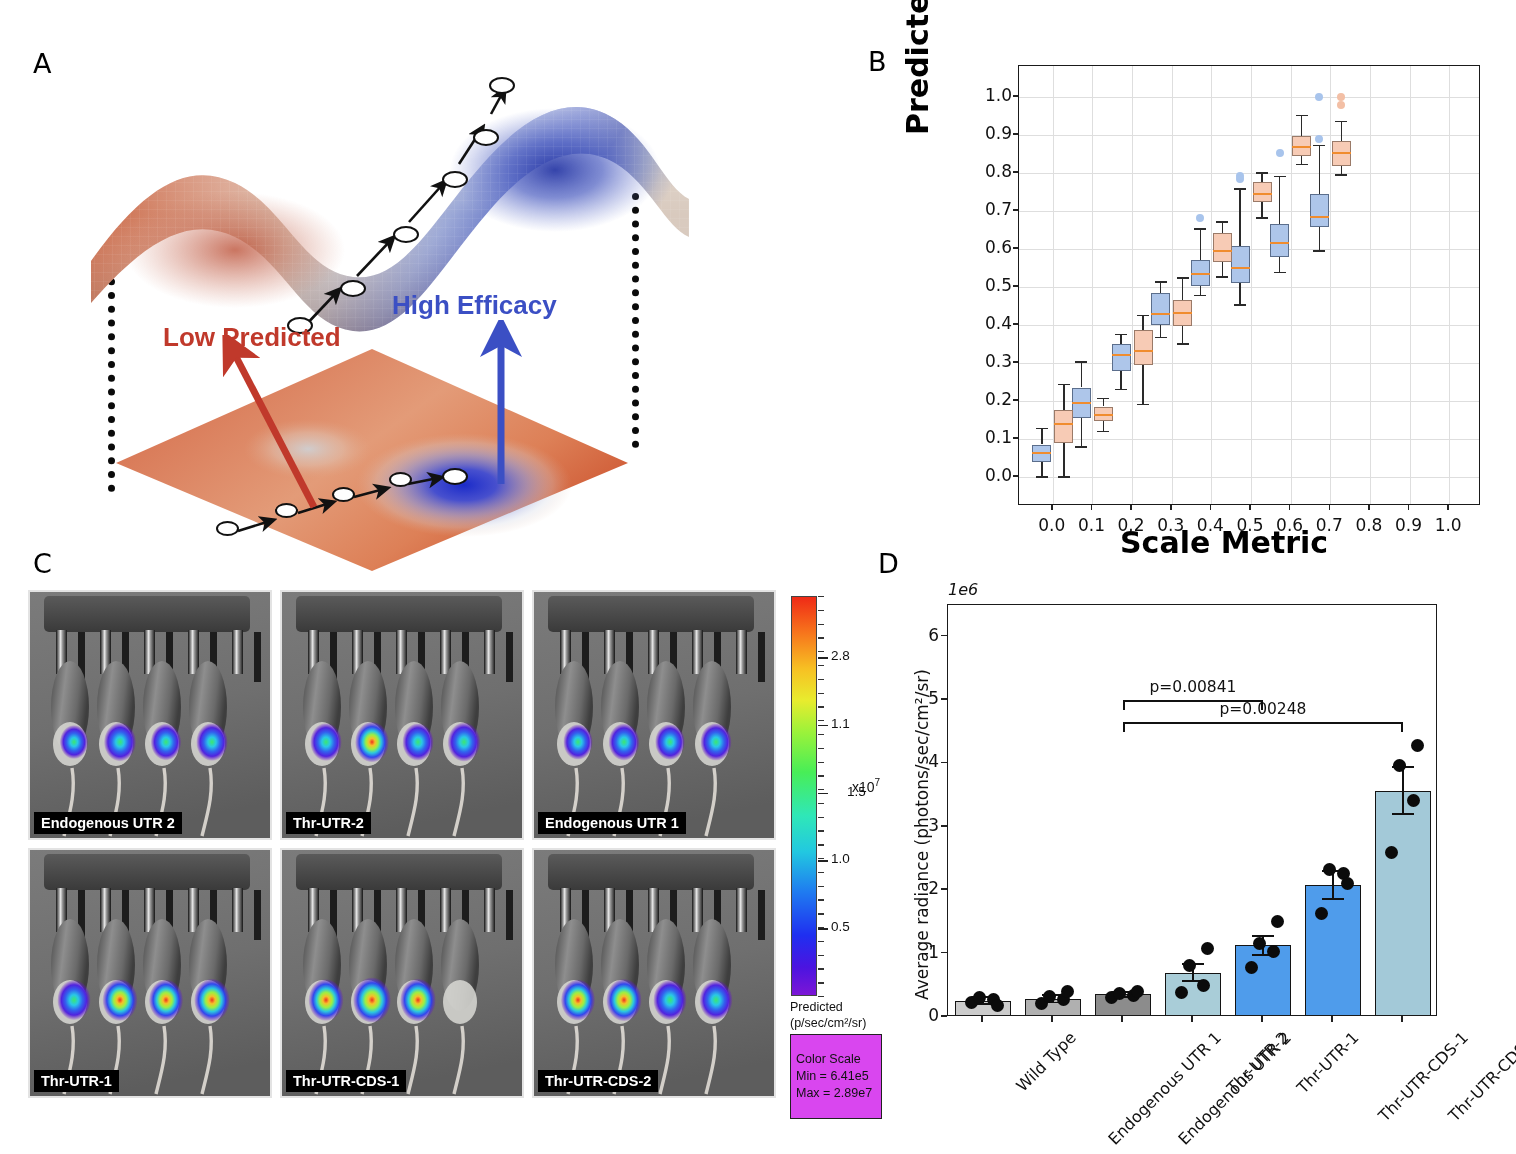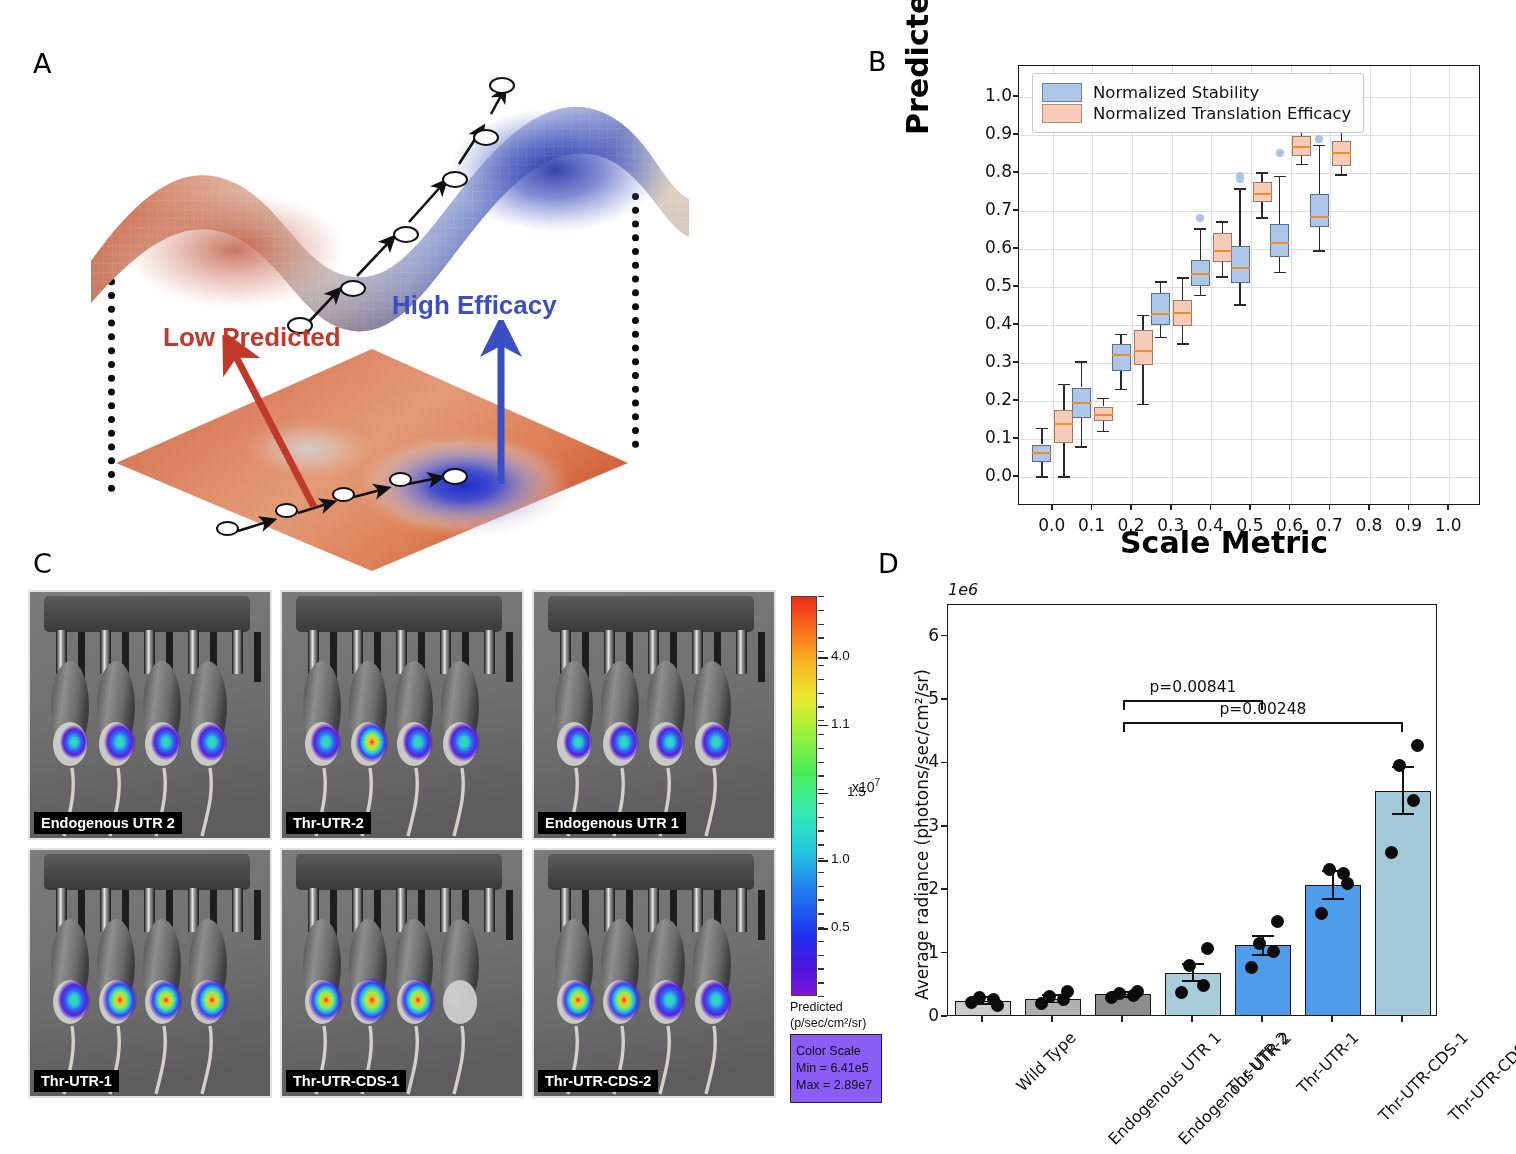--- a/index.html
+++ b/index.html
@@ -112,23 +112,23 @@
   .cblab {
     position:absolute; left:831px;
     font-family:"Liberation Sans", sans-serif; font-size:13.5px; color:#111;
   }
   .cbcap {
     position:absolute; font-family:"Liberation Sans", sans-serif;
     font-size:12.5px; color:#111; line-height:1.25;
   }
   #cbbox {
     position:absolute; left:790px; top:1034px; width:92px;
-    border:1.4px solid #222; padding:8px 5px;
+    border:1.4px solid #222; padding:16px 5px;
     font-family:"Liberation Sans", sans-serif;
-    font-size:12.5px; color:#111; line-height:1.35; background:#8b5cf6;
+    font-size:12.5px; color:#111; line-height:1.35; background:#d946ef;
   }
 
   
   #panelD { position:absolute; left:947px; top:604px; width:490px; height:412px; }
   #panelD .plotframe { position:absolute; inset:0; border:1.6px solid #1a1a1a; background:#fff; overflow:hidden; }
   .dbar { position:absolute; border:1.6px solid #141414; box-sizing:border-box; }
   .derr { position:absolute; width:1.8px; background:#111; }
   .dcap { position:absolute; height:1.8px; background:#111; }
   .ddot { position:absolute; width:13px; height:13px; border-radius:50%; background:#0b0b0b; z-index:9; }
   .dytick { position:absolute; font-family:"DejaVu Sans", sans-serif; font-size:17px; color:#111; }
@@ -427,30 +427,20 @@
       <div class="cap" style="left: 276.636px; top: 97.74px; width: 12px;"></div>
       <div class="bx peach" style="left: 312.773px; top: 74.88px; width: 19px; height: 24.7px;"></div>
       <div class="median" style="left: 312.773px; top: 86.42px; width: 19px;"></div>
       <div class="whisk" style="left: 321.573px; top: 55.5px; height: 19.38px;"></div>
       <div class="whisk" style="left: 321.573px; top: 99.58px; height: 9.12px;"></div>
       <div class="cap" style="left: 316.273px; top: 54.8px; width: 12px;"></div>
       <div class="cap" style="left: 316.273px; top: 108px; width: 12px;"></div>
       <div class="flier peach" style="left: 318.273px; top: 35.16px;"></div>
       <div class="flier peach" style="left: 318.273px; top: 26.8px;"></div>
     </div>
-  <div id="legendB">
-    <div class="legrow">
-      <span class="legsw" style="background:#aec6ea;"></span>
-      <span class="legtxt">Normalized Stability</span>
-    </div>
-    <div class="legrow">
-      <span class="legsw" style="background:#f7cbb5; border-color:#b58a76;"></span>
-      <span class="legtxt">Normalized Translation Efficacy</span>
-    </div>
-  </div>
 <div class="ytick-b" style="position: absolute; left: -40px; top: 399.8px; width: 34px; text-align: right;">0.0</div>
     <div class="tickmark" style="left: -5px; top: 410.1px; width: 5px; height: 1.5px;"></div>
     <div class="ytick-b" style="position: absolute; left: -40px; top: 361.8px; width: 34px; text-align: right;">0.1</div>
     <div class="tickmark" style="left: -5px; top: 372.1px; width: 5px; height: 1.5px;"></div>
     <div class="ytick-b" style="position: absolute; left: -40px; top: 323.8px; width: 34px; text-align: right;">0.2</div>
     <div class="tickmark" style="left: -5px; top: 334.1px; width: 5px; height: 1.5px;"></div>
     <div class="ytick-b" style="position: absolute; left: -40px; top: 285.8px; width: 34px; text-align: right;">0.3</div>
     <div class="tickmark" style="left: -5px; top: 296.1px; width: 5px; height: 1.5px;"></div>
     <div class="ytick-b" style="position: absolute; left: -40px; top: 247.8px; width: 34px; text-align: right;">0.4</div>
     <div class="tickmark" style="left: -5px; top: 258.1px; width: 5px; height: 1.5px;"></div>
@@ -1010,21 +1000,21 @@
     <div style="position: absolute; left: -6px; top: 221.046px; width: 6px; height: 1.6px; background: rgb(34, 34, 34);"></div>
     <div class="dytick" style="left: -34px; top: 147.462px; width: 26px; text-align: right;">4</div>
     <div style="position: absolute; left: -6px; top: 157.662px; width: 6px; height: 1.6px; background: rgb(34, 34, 34);"></div>
     <div class="dytick" style="left: -34px; top: 84.0769px; width: 26px; text-align: right;">5</div>
     <div style="position: absolute; left: -6px; top: 94.2769px; width: 6px; height: 1.6px; background: rgb(34, 34, 34);"></div>
     <div class="dytick" style="left: -34px; top: 20.6923px; width: 26px; text-align: right;">6</div>
     <div style="position: absolute; left: -6px; top: 30.8923px; width: 6px; height: 1.6px; background: rgb(34, 34, 34);"></div>
   </div>
 
 <div class="cbtick" style="top: 657.017px;"></div>
-<div class="cblab" style="top: 648.017px;">4.0</div>
+<div class="cblab" style="top: 648.017px;">2.8</div>
 <div class="cbtick" style="top: 724.814px;"></div>
 <div class="cblab" style="top: 715.814px;">1.1</div>
 <div class="cbtick" style="top: 792.61px;"></div>
 <div class="cblab" style="top: 783.61px; margin-left: 16px;">1.5</div>
 <div class="cbtick" style="top: 860.407px;"></div>
 <div class="cblab" style="top: 851.407px;">1.0</div>
 <div class="cbtick" style="top: 928.203px;"></div>
 <div class="cblab" style="top: 919.203px;">0.5</div>
 <div class="cbtick" style="left: 818px; top: 596px; width: 6px; height: 1.3px; background: rgb(51, 51, 51);"></div>
 <div class="cbtick" style="left: 818px; top: 609.793px; width: 6px; height: 1.3px; background: rgb(51, 51, 51);"></div>

